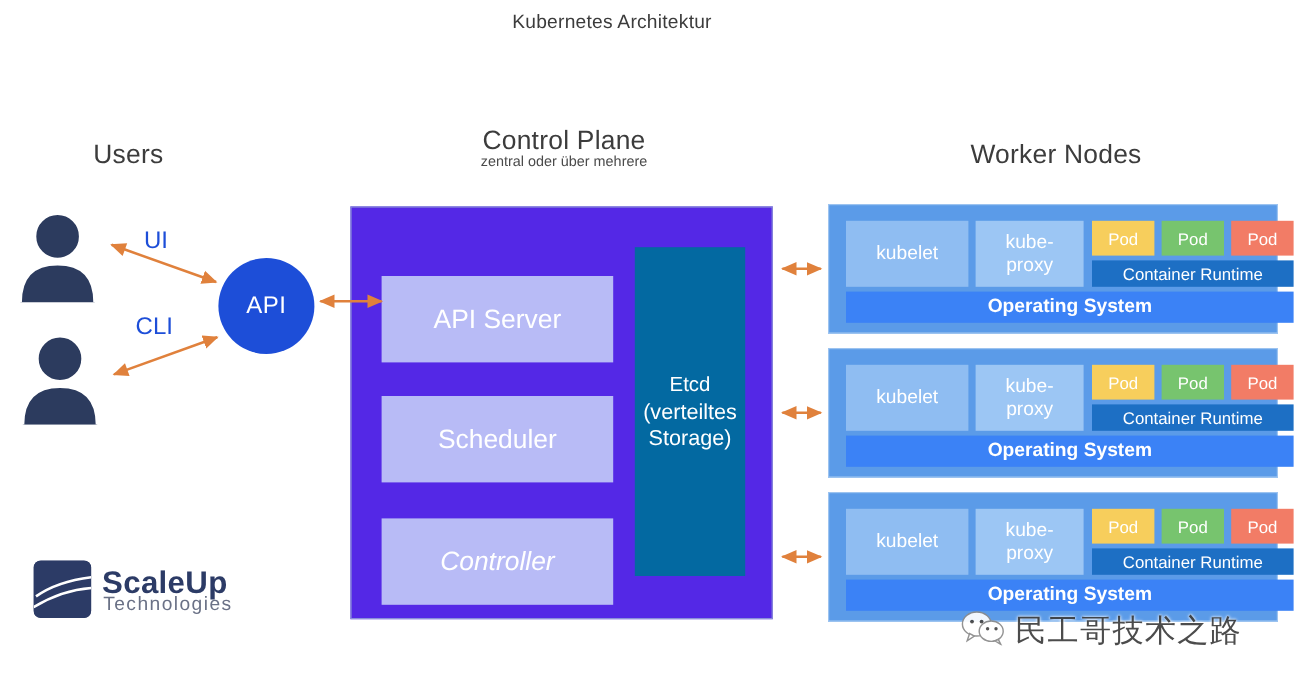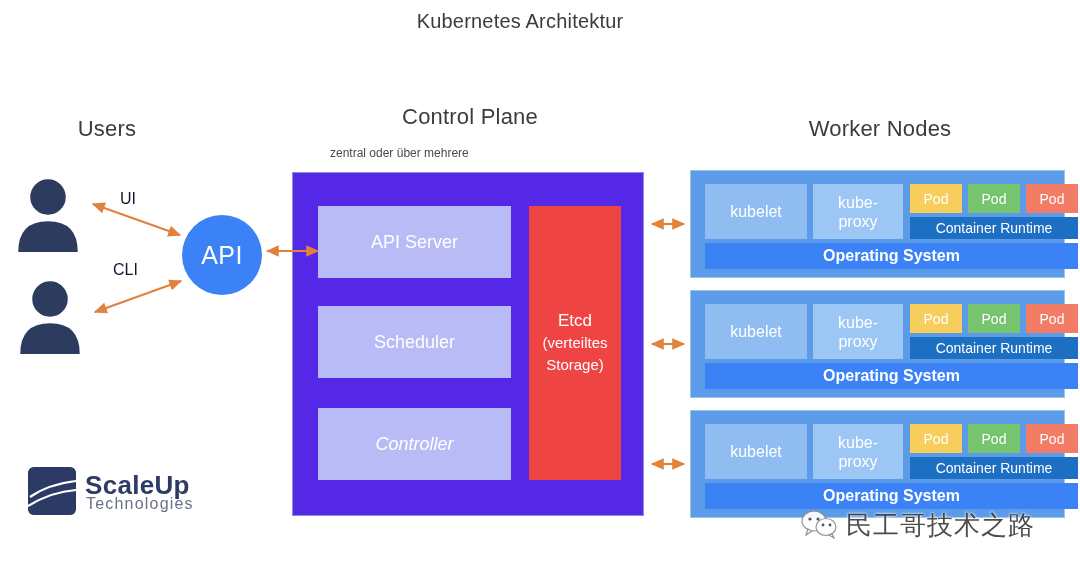--- a/index.html
+++ b/index.html
@@ -18,118 +18,120 @@
   #canvas {
     position: absolute;
     left: 0; top: 0;
     width: 1080px;
     height: 566px;
   }
 
   
   .diagram-title {
     position: absolute;
-    left: 12px; top: 10px;
+    left: 2px; top: 10px;
     width: 1016px;
     text-align: center;
-    font-size: 20px;
+    font-size: 16px;
     color: #3c3c3c;
     letter-spacing: .2px;
   }
 
   
   .col-heading {
     position: absolute;
     text-align: center;
     font-size: 22px;
     color: #3c3c3c;
     letter-spacing: .2px;
   }
   #users-heading { left: 22px; top: 116px; width: 170px; }
   #control-plane-heading { left: 320px; top: 104px; width: 300px; }
   #worker-heading { left: 735px; top: 116px; width: 290px; }
 
   .cp-subtitle {
     position: absolute;
-    left: 330px; top: 146px;
+    left: 330px; top: 127px;
     width: 280px;
+    text-align: center;
     font-size: 12px;
     line-height: 14px;
     color: #4a4a4a;
   }
 
   
   .person {
     position: absolute;
     width: 72px;
     height: 76px;
   }
   #person-1 { left: 12px; top: 176px; }
   #person-2 { left: 14px; top: 278px; }
 
   .api-circle {
     position: absolute;
     left: 182px; top: 215px;
     width: 80px; height: 80px;
     border-radius: 50%;
-    background: #3b82f6;
+    background: #1d4ed8;
     color: #ffffff;
-    font-size: 25px;
+    font-size: 20px;
     display: flex;
     align-items: center;
     justify-content: center;
     letter-spacing: .4px;
   }
 
   .edge-label {
     position: absolute;
-    font-size: 16px;
-    color: #0f172a;
+    font-size: 20px;
+    color: #1d4ed8;
   }
   #label-ui  { left: 120px; top: 190px; }
   #label-cli { left: 113px; top: 261px; }
 
   
   .control-plane {
     position: absolute;
     left: 292px; top: 172px;
     width: 352px; height: 344px;
     background: #5428E6;
     border: 1px solid #8a8fd8;
     box-sizing: border-box;
   }
   .cp-box {
     position: absolute;
     background: #B8BBF6;
     color: #ffffff;
-    font-size: 18px;
+    font-size: 22px;
     display: flex;
     align-items: center;
     justify-content: center;
     box-sizing: border-box;
+    margin-top: 24px;
   }
   #cp-api-server { left: 25px; top: 33px;  width: 193px; height: 72px; }
   #cp-scheduler  { left: 25px; top: 133px; width: 193px; height: 72px; }
   #cp-controller { left: 25px; top: 235px; width: 193px; height: 72px; font-style: italic; }
 
   .cp-etcd {
     position: absolute;
     left: 236px; top: 33px;
     width: 92px; height: 274px;
-    background: #ef4444;
+    background: #0369a1;
     color: #ffffff;
     font-size: 17px;
     line-height: 22px;
     text-align: center;
     display: flex;
     align-items: center;
     justify-content: center;
     box-sizing: border-box;
   }
-  .cp-etcd .etcd-sub { font-size: 15px; }
+  .cp-etcd .etcd-sub { font-size: 18px; }
 
   
   .worker-node {
     position: absolute;
     left: 690px;
     width: 375px;
     height: 108px;
     background: #5B9BE8;
     border: 1px solid #9cc3f0;
     box-sizing: border-box;

